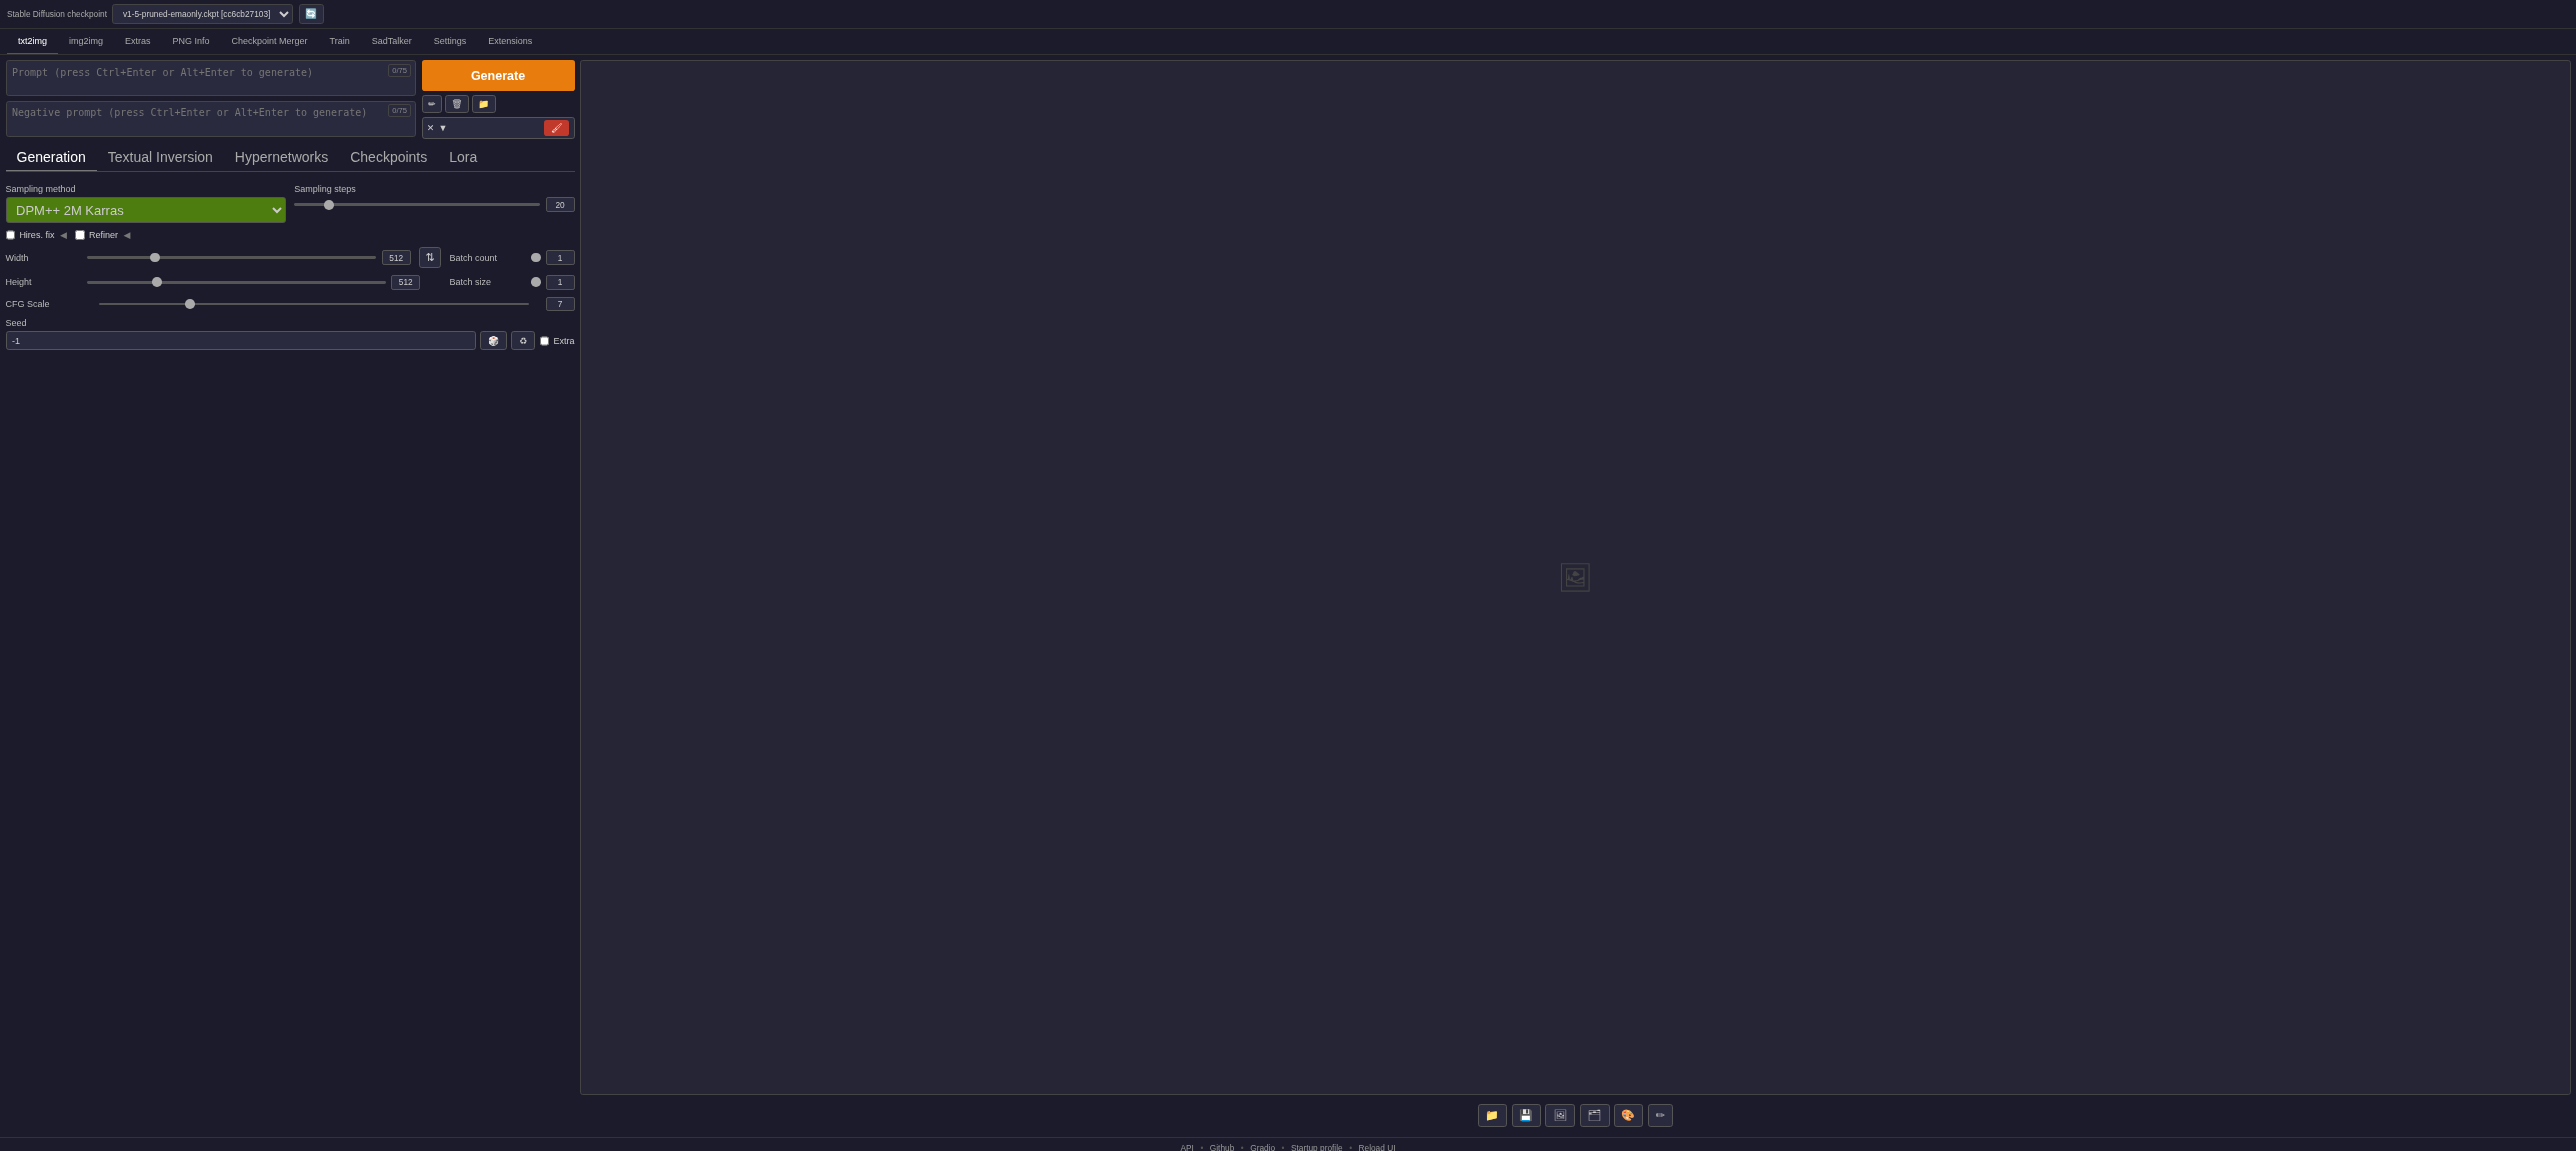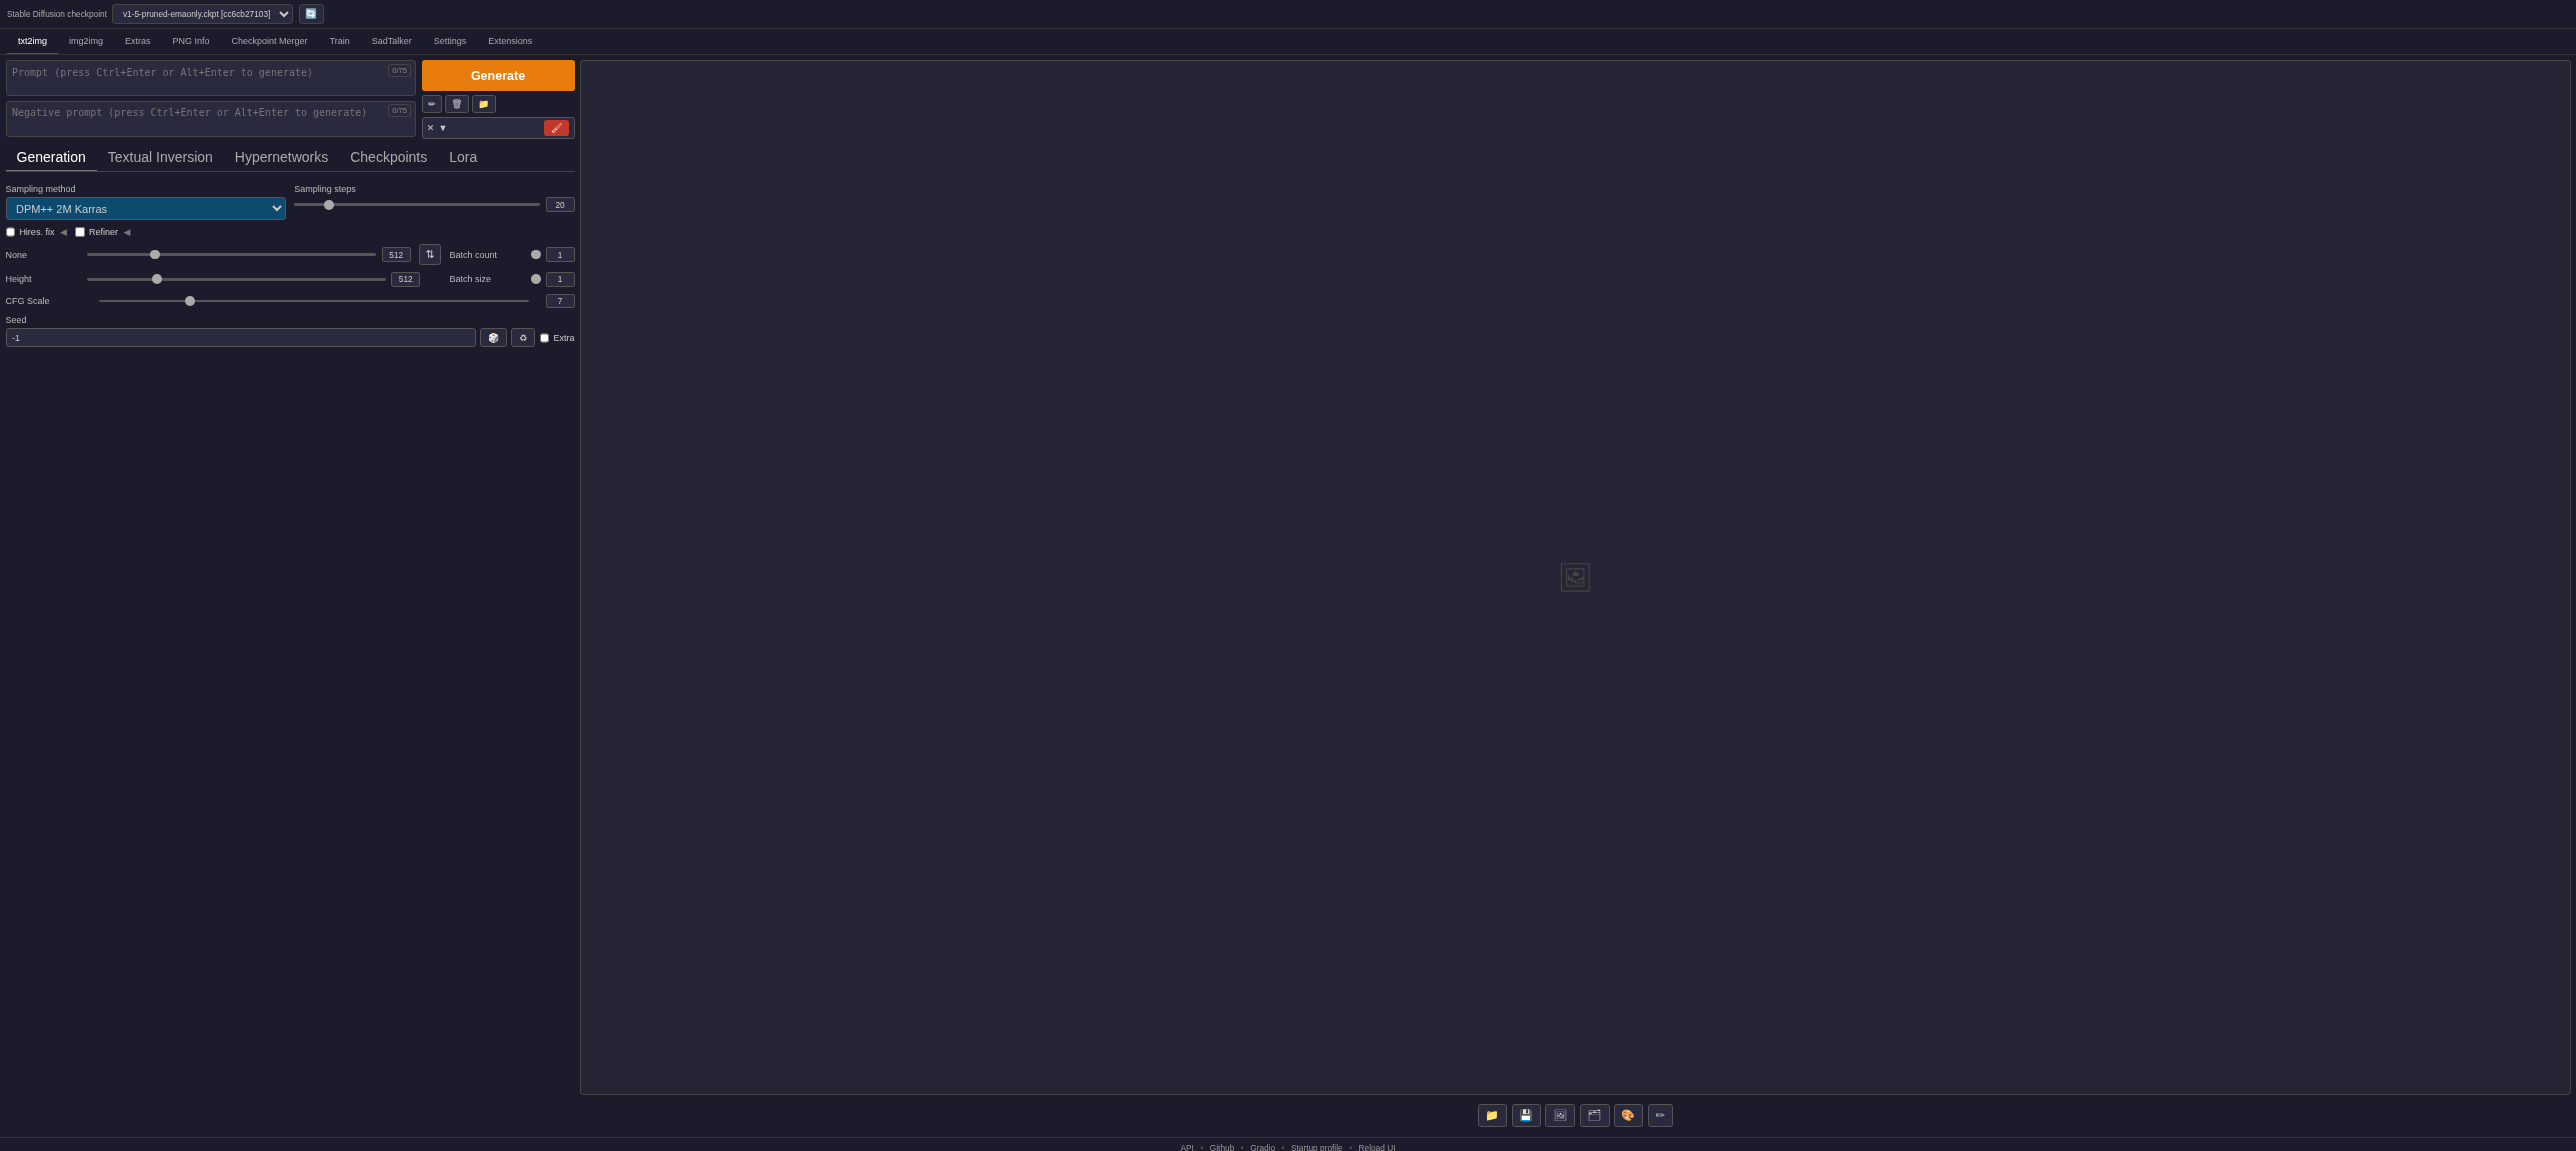--- a/index.html
+++ b/index.html
@@ -203,25 +203,25 @@
       background: #2a2a3e;
       border: 0.7px solid #555;
       border-radius: 2.1px;
       color: #ccc;
       font-size: 8.3px;
       padding: 1.4px 4.2px;
       min-width: 29px;
       text-align: center;
     }
     .select-box {
-      background: #0c4a6e;
-      border: 0.7px solid #555;
-      border-radius: 2.8px;
-      color: #ccc;
-      font-size: 11px;
+      background: #4d7c0f;
+      border: 0.7px solid #555;
+      border-radius: 2.8px;
+      color: #ccc;
+      font-size: 13px;
       padding: 3.5px 5.5px;
       flex: 1;
       outline: none;
       cursor: pointer;
     }
     .checkbox-label {
       display: flex;
       align-items: center;
       gap: 4.2px;
       color: #ccc;
@@ -450,21 +450,21 @@
           <label class="checkbox-label">
             <input type="checkbox" style="">
             <span>Refiner</span>
           </label>
           <span style="color:#777;">◀</span>
         </div>
       </div>
 
       <div class="two-col">
         <div style="flex:1;display:flex;align-items:center;gap:5.5px;">
-          <span class="label">None</span>
+          <span class="label">Width</span>
           <div class="slider-container">
             <input type="range" min="64" max="2048" value="512" style="">
           </div>
           <div class="value-box">512</div>
         </div>
         <button class="swap-btn" title="Swap width/height">⇅</button>
         <div style="flex:0 0 125px;display:flex;align-items:center;gap:5.5px;">
           <span class="label">Batch count</span>
           <div class="slider-container">
             <input type="range" min="1" max="100" value="1" style="">

